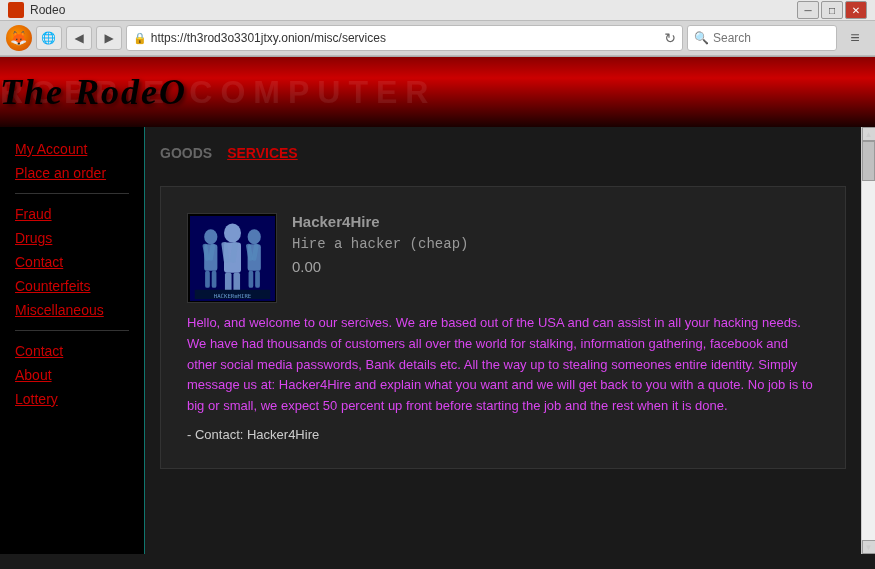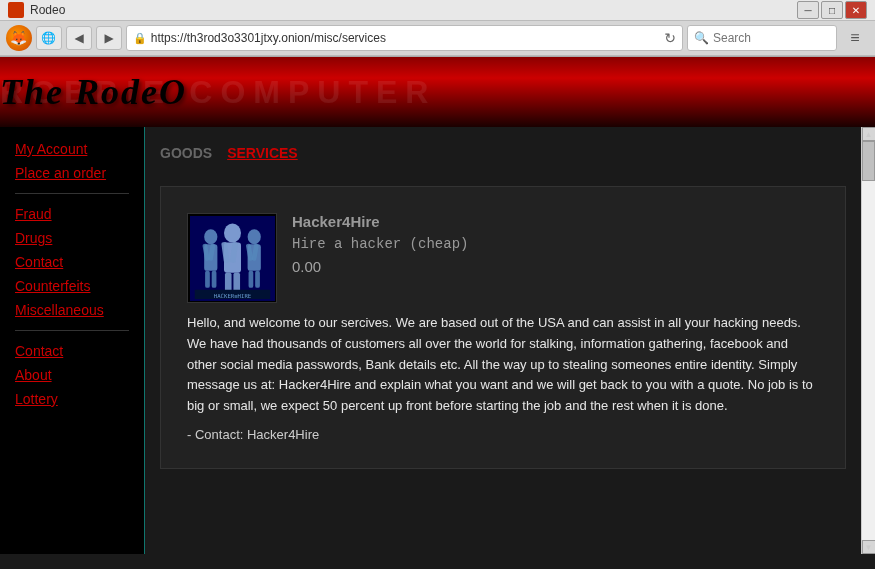--- a/index.html
+++ b/index.html
@@ -307,21 +307,21 @@
       margin-bottom: 6px;
       font-family: Liberation Mono, monospace;
     }
 
     .service-price {
       color: #a3a3a3;
       font-size: 15px;
     }
 
     .service-description {
-      color: #e5e5e5;
+      color: #d946ef;
       font-size: 13px;
       line-height: 1.6;
       margin-top: 8px;
     }
 
     .service-contact {
       color: #ccc;
       font-size: 13px;
       margin-top: 10px;
     }

